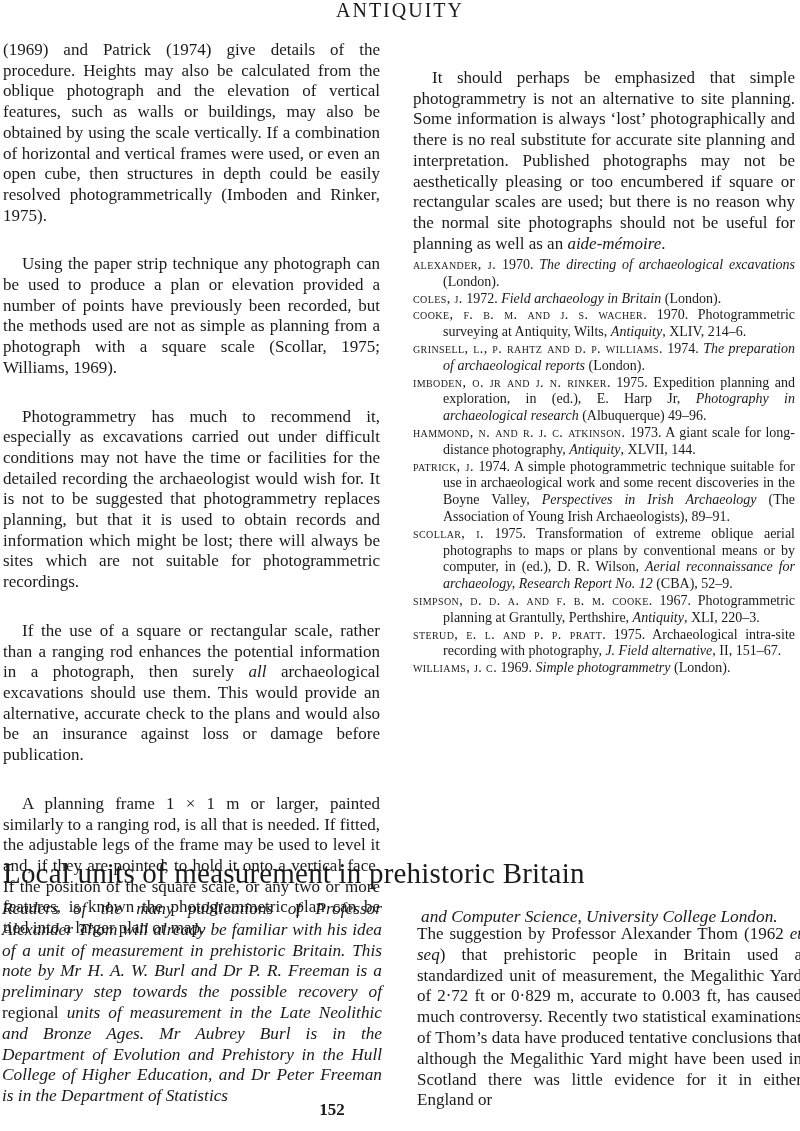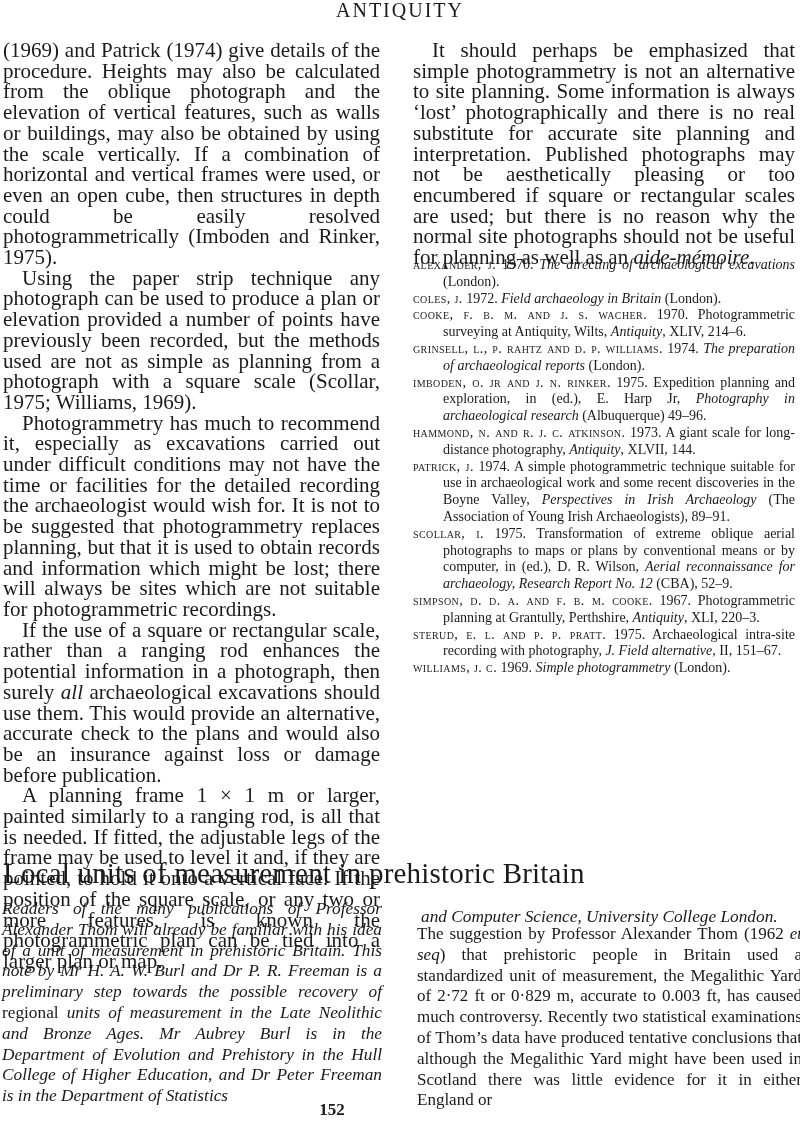--- a/index.html
+++ b/index.html
@@ -9,24 +9,24 @@
     color: #1a1a1a;
   }
   .running-head {
     position: absolute; top: 0; left: 0; width: 800px; text-align: center;
     font-size: 20px; letter-spacing: 2px; line-height: 22px; top: -1px;
   }
   .col { position: absolute; }
   .col-left { left: 3px; top: 40px; width: 377px; }
   .col-right { left: 413px; top: 40px; width: 382px; }
   p.body {
-    margin: 0; font-size: 21px; line-height: 20.7px; text-align: justify;
+    margin: 0; font-size: 17px; line-height: 20.7px; text-align: justify;
     text-indent: 0;
   }
-  p.body.indent { text-indent: 19px; }
+  p.body.indent { text-indent: 19px; margin-top: 28px; }
   .refs { position: absolute; left: 413px; top: 257px; width: 382px; }
   .ref {
     font-size: 14px; line-height: 16.8px; text-align: justify;
     padding-left: 30px; text-indent: -30px; margin: 0 0 0 0;
   }
   .sc { font-variant: small-caps; text-transform: lowercase; letter-spacing: 0.4px; }
   i, .it { font-style: italic; }
   .article-title {
     position: absolute; left: 3px; top: 856px; width: 800px;
     font-size: 29px; line-height: 34px; letter-spacing: 0.2px;

